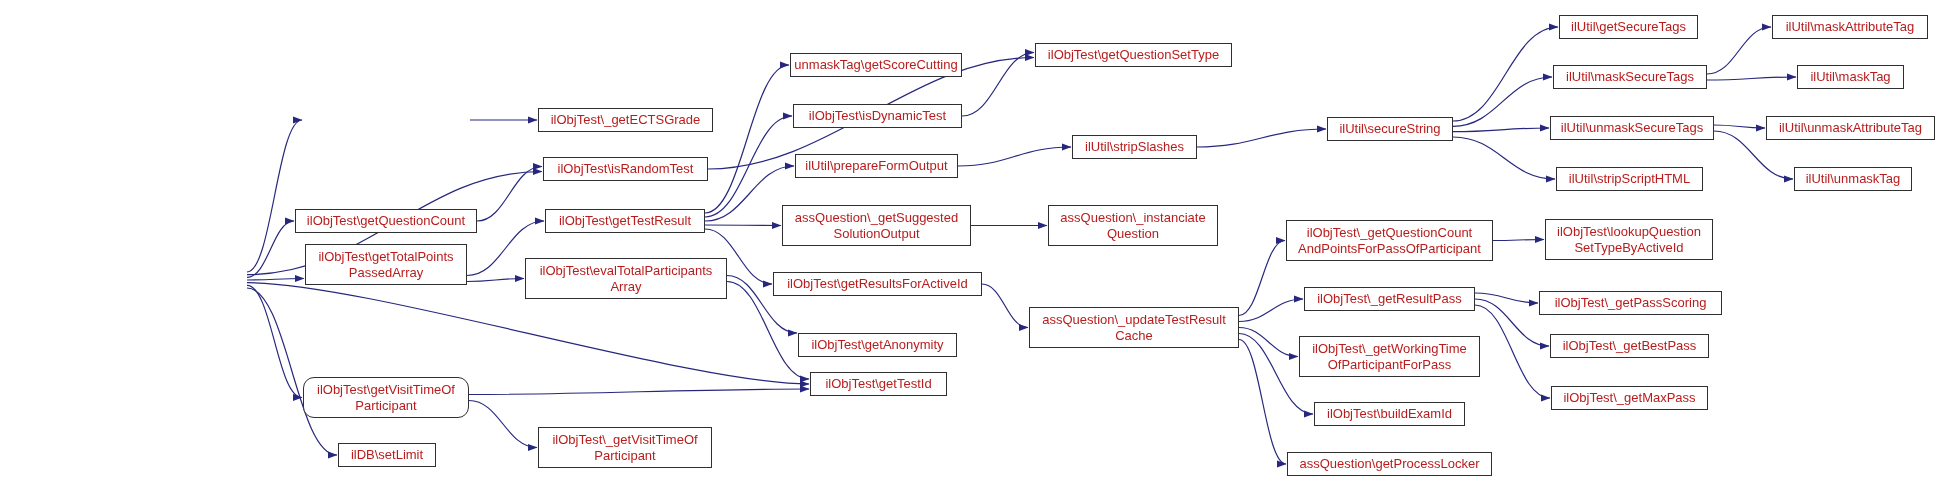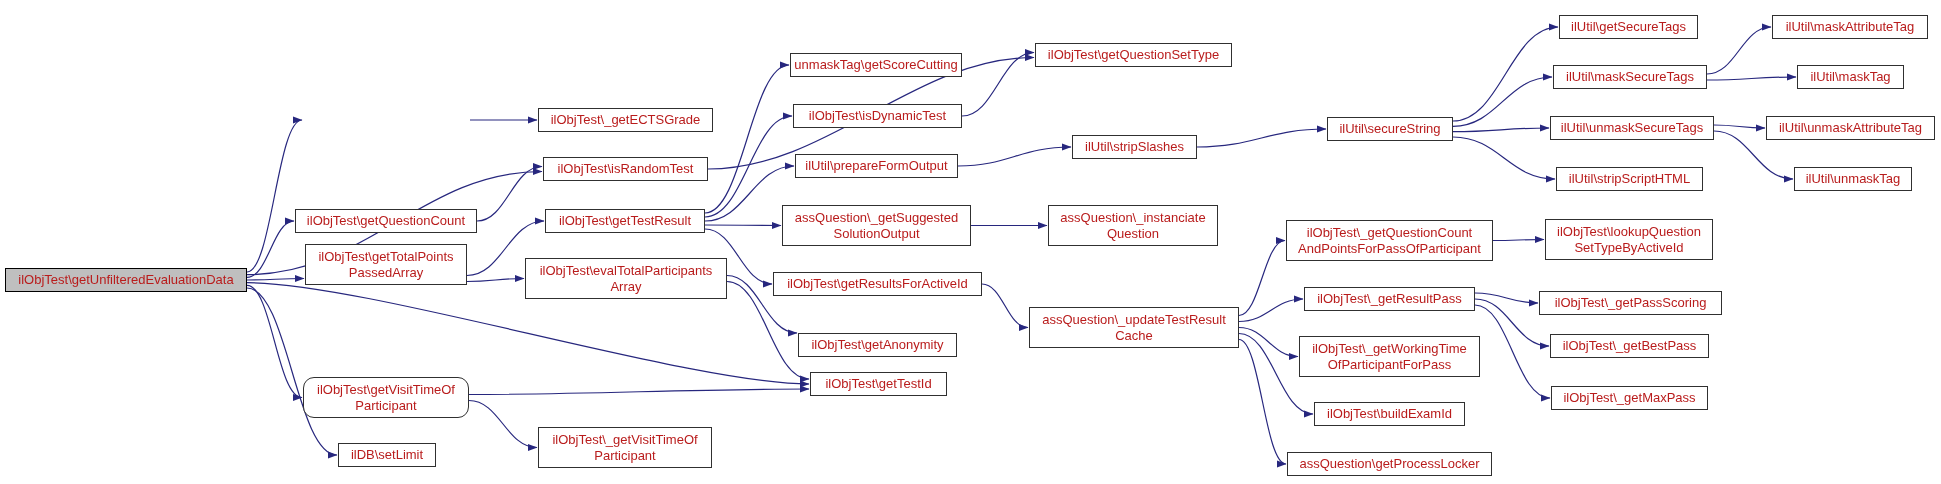--- a/index.html
+++ b/index.html
@@ -78,21 +78,20 @@
       <path d="M1239,315.5 C1259.7,315.5 1264.3,240.5 1285,240.5" class="edge" marker-end="url(#arrow)"></path>
       <path d="M1239,321.5 C1267.8,321.5 1274.2,299 1303,299" class="edge" marker-end="url(#arrow)"></path>
       <path d="M1239,327.5 C1265.55,327.5 1271.45,356.5 1298,356.5" class="edge" marker-end="url(#arrow)"></path>
       <path d="M1239,333.5 C1272.3,333.5 1279.7,414 1313,414" class="edge" marker-end="url(#arrow)"></path>
       <path d="M1239,339.5 C1260.15,339.5 1264.85,464 1286,464" class="edge" marker-end="url(#arrow)"></path>
       <path d="M1493,240.5 C1515.95,240.5 1521.05,239.5 1544,239.5" class="edge" marker-end="url(#arrow)"></path>
       <path d="M1475,293 C1503.35,293 1509.65,303 1538,303" class="edge" marker-end="url(#arrow)"></path>
       <path d="M1475,299 C1508.3,299 1515.7,346 1549,346" class="edge" marker-end="url(#arrow)"></path>
       <path d="M1475,305 C1508.75,305 1516.25,398 1550,398" class="edge" marker-end="url(#arrow)"></path>
     </svg>
-<div class="node root" style="left: 5px; top: 268px; width: 242px; height: 24px;">ilObjTest\getUnfilteredEvaluationData</div>
     <div class="node" style="left: 295px; top: 209px; width: 182px; height: 24px;">ilObjTest\getQuestionCount</div>
     <div class="node" style="left: 305px; top: 244px; width: 162px; height: 41px;">ilObjTest\getTotalPoints
 PassedArray</div>
     <div class="node" style="left: 303px; top: 377px; width: 166px; height: 41px; border-radius: 11px;">ilObjTest\getVisitTimeOf
 Participant</div>
     <div class="node" style="left: 338px; top: 443px; width: 98px; height: 24px;">ilDB\setLimit</div>
     <div class="node" style="left: 538px; top: 108px; width: 175px; height: 24px;">ilObjTest\_getECTSGrade</div>
     <div class="node" style="left: 543px; top: 157px; width: 165px; height: 24px;">ilObjTest\isRandomTest</div>
     <div class="node" style="left: 545px; top: 209px; width: 160px; height: 24px;">ilObjTest\getTestResult</div>
     <div class="node" style="left: 525px; top: 258px; width: 202px; height: 41px;">ilObjTest\evalTotalParticipants

